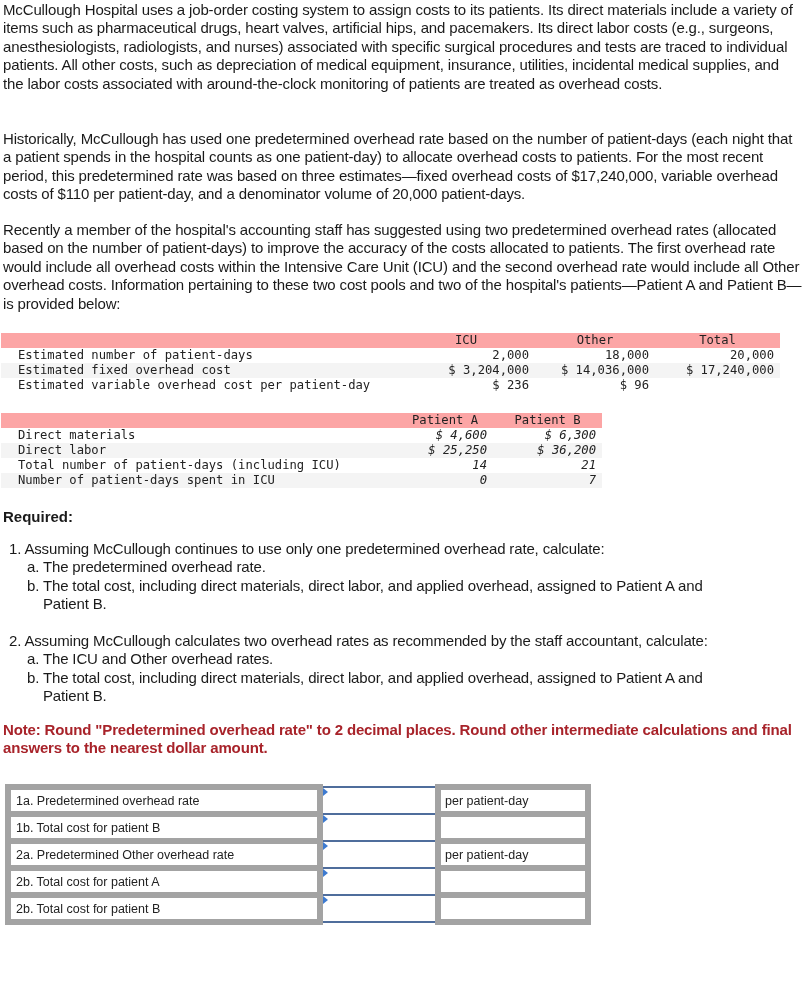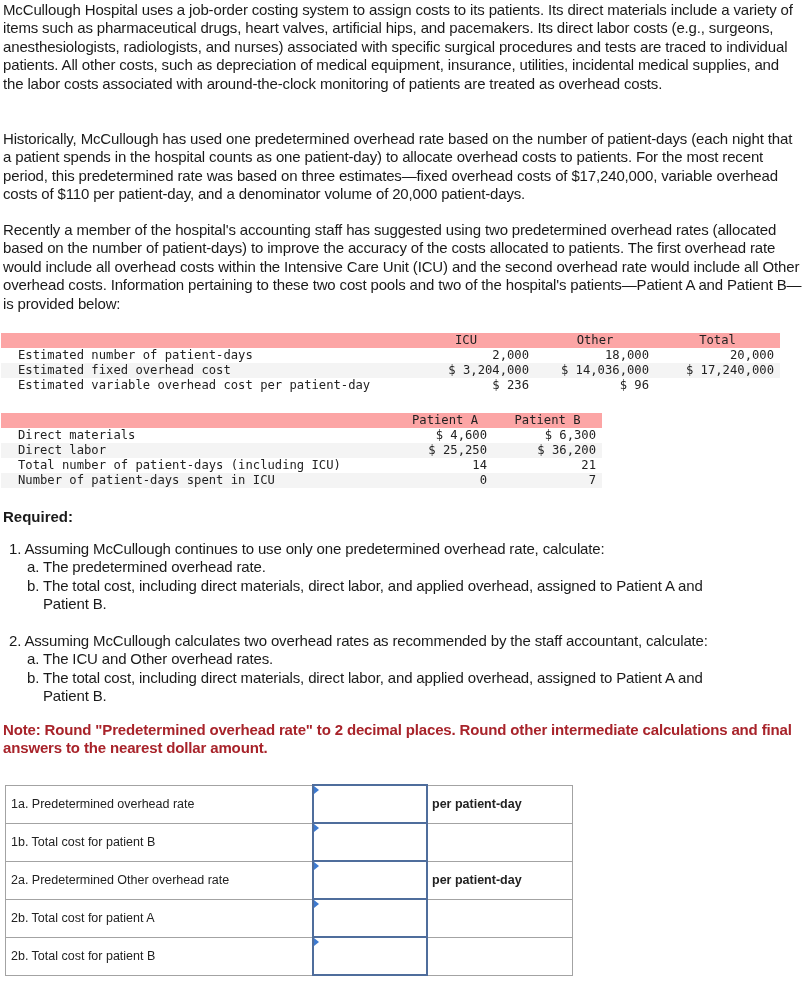--- a/index.html
+++ b/index.html
@@ -31,21 +31,21 @@
   #cost-table col.c0 { width: 396px; }
   #cost-table col.c1 { width: 138px; }
   #cost-table col.c2 { width: 120px; }
   #cost-table col.c3 { width: 125px; }
   #cost-table td.num { padding-right: 6px; margin-top: 24px; }
 
   #patient-table { left: 1px; top: 413px; width: 601px; }
   #patient-table col.c0 { width: 396px; }
   #patient-table col.c1 { width: 96px; }
   #patient-table col.c2 { width: 109px; }
-  #patient-table td.num { padding-right: 6px; }
+  #patient-table td.num { padding-right: 6px; font-style: italic; }
 
   #required-heading {
     position: absolute; left: 3px; top: 508px;
     font-size: 15px; font-weight: bold; margin: 0;
   }
   .req-block { position: absolute; left: 3px; width: 800px; font-size: 15px; line-height: 18.4px; letter-spacing: -0.15px; }
   .req-block .item { padding-left: 6px; }
   .req-block .sub { padding-left: 24px; text-indent: 0; }
   .req-block .sub-cont { padding-left: 40px; }
   #req1 { top: 540px; }
@@ -53,24 +53,24 @@
 
   #note {
     position: absolute; left: 3px; top: 721px; width: 800px;
     color: #a8232a; font-weight: bold; font-size: 15px; line-height: 18.4px; letter-spacing: -0.15px;
   }
 
   #answer-table {
     position: absolute; left: 5px; top: 784px; border-collapse: collapse;
     font-family: "Liberation Sans", sans-serif; font-size: 12.5px; color: #222;
   }
-  #answer-table td { border: 1px solid #a3a3a3; height: 21px; padding: 8px 5px; }
+  #answer-table td { border: 6px solid #a3a3a3; height: 21px; padding: 0 5px; }
   #answer-table td.q { width: 296px; }
   #answer-table td.inp { width: 112px; padding: 0; border: 2px solid #4f6d9c; position: relative; }
-  #answer-table td.unit { width: 135px; padding-left: 4px; font-weight: bold; }
+  #answer-table td.unit { width: 135px; padding-left: 4px; }
   #answer-table input {
     width: 100%; height: 21px; border: none; outline: none; box-sizing: border-box;
     background: transparent; font-family: "Liberation Sans", sans-serif; font-size: 12.5px; padding: 0 4px;
   }
   .flag {
     position: absolute; left: 0; top: 0; width: 0; height: 0;
     border-top: 4px solid transparent; border-bottom: 4px solid transparent;
     border-left: 5px solid #3d7ad0; pointer-events: none;
   }
 </style>

